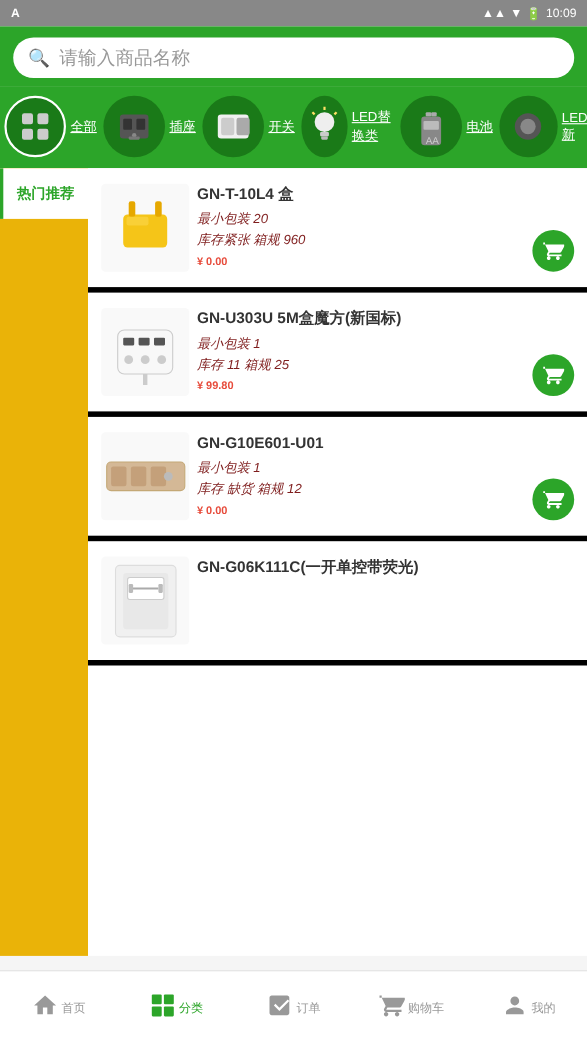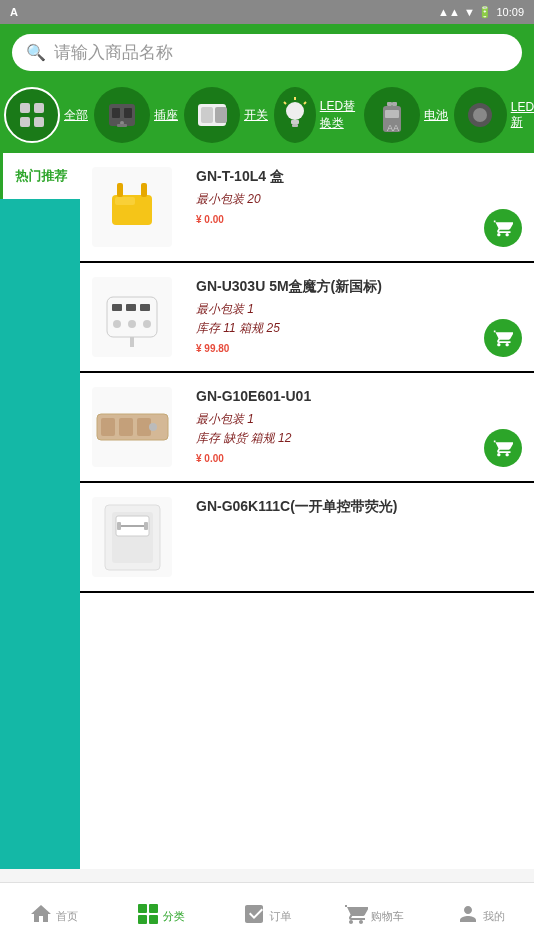--- a/index.html
+++ b/index.html
@@ -80,21 +80,21 @@
     
     .main-content {
       display: flex;
       height: calc(950px - 24px - 60px - 82px - 68px);
       background: #f5f5f5;
     }
 
     
     .sidebar {
       width: 80px;
-      background: #14b8a6;
+      background: #eab308;
       display: flex;
       flex-direction: column;
     }
     .sidebar-item {
       padding: 14px 0;
       text-align: center;
       font-size: 13px;
       color: #333;
       background: #f0f0f0;
     }
@@ -107,23 +107,23 @@
 
     
     .product-list {
       flex: 1;
       background: #fff;
       overflow-y: auto;
     }
     .product-item {
       display: flex;
       padding: 14px 12px;
-      border-bottom: 2px solid #000000;
+      border-bottom: 5px solid #000000;
       align-items: flex-start;
-      gap: 24px;
+      gap: 7px;
     }
     .product-image {
       width: 80px;
       height: 80px;
       flex-shrink: 0;
       border-radius: 4px;
       display: flex;
       align-items: center;
       justify-content: center;
       background: #f9f9f9;
@@ -300,20 +300,21 @@
 
           <rect x="20" y="8" width="6" height="14" rx="2" fill="#e6a800"></rect>
           <rect x="44" y="8" width="6" height="14" rx="2" fill="#e6a800"></rect>
 
           <rect x="18" y="22" width="20" height="8" rx="2" fill="#ffe066" opacity="0.4"></rect>
         </svg>
       </div>
       <div class="product-info">
         <div class="product-name">GN-T-10L4 盒</div>
         <div class="product-meta">最小包装 20</div>
+        <div class="product-meta">库存紧张  箱规 960</div>
         <div class="product-price">¥ 0.00</div>
       </div>
       <div class="add-cart-btn">
         <svg class="cart-icon-svg" viewBox="0 0 24 24">
           <path d="M7 18c-1.1 0-2 .9-2 2s.9 2 2 2 2-.9 2-2-.9-2-2-2zm10 0c-1.1 0-2 .9-2 2s.9 2 2 2 2-.9 2-2-.9-2-2-2zM5.2 5H3V3H1v2h2l3.6 7.6-1.4 2.5C5.1 15.4 5 15.7 5 16c0 1.1.9 2 2 2h14v-2H7.4c-.1 0-.2-.1-.2-.2l.1-.3.9-1.5H19c.75 0 1.4-.4 1.75-1l3.6-6.5C24.5 6 24.3 5 23.5 5H5.2z"></path>
         </svg>
       </div>
     </div>
 
     <div class="product-item">

